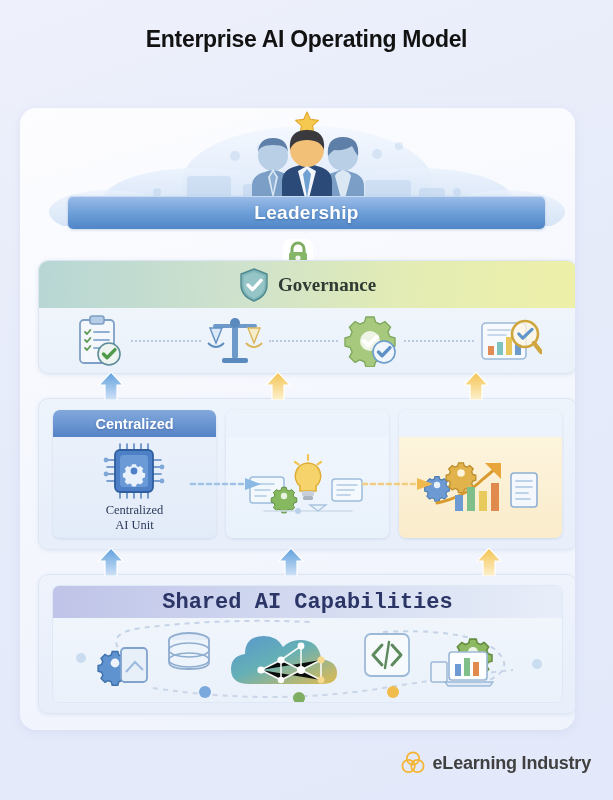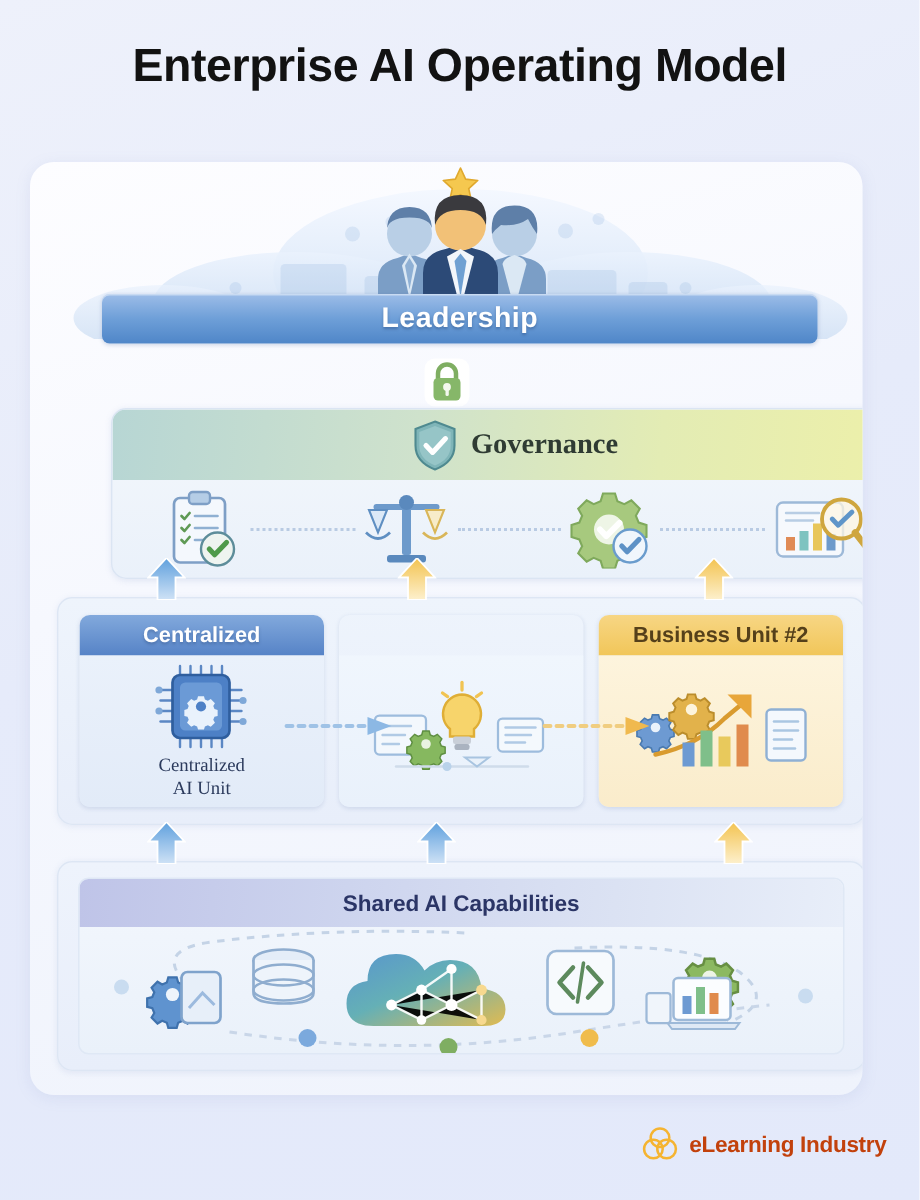--- a/index.html
+++ b/index.html
@@ -11,21 +11,21 @@
     font-family: "Liberation Sans", sans-serif;
     background: linear-gradient(160deg, #eef1fb 0%, #e6ebfa 45%, #e3e9fa 100%);
     position: relative;
   }
 
   
   .title {
     position: absolute;
     top: 26px; left: 0; right: 0;
     text-align: center;
-    font-size: 31px;
+    font-size: 23px;
     font-weight: bold;
     color: #121212;
     letter-spacing: -0.3px;
   }
 
   
   .panel {
     position: absolute;
     left: 20px; top: 108px;
     width: 555px; height: 622px;
@@ -79,28 +79,27 @@
   .lock-icon {
     position: absolute;
     left: 50%; transform: translateX(-50%);
     top: 130px;
     width: 32px; height: 34px;
   }
 
   
   .governance {
     position: absolute;
-    left: 18px; top: 164px;
+    left: 18px; top: 152px;
     width: 537px; height: 112px;
     border-radius: 10px;
     background: linear-gradient(180deg, #f4f8fc 0%, #eaf1fa 100%);
     border: 1px solid #dbe5f3;
     box-shadow: 0 1px 4px rgba(120,145,190,.16);
     overflow: hidden;
-    margin-left: 36px;
   }
   .governance-band {
     position: absolute;
     left: 0; top: 0; width: 537px; height: 47px;
     background: linear-gradient(95deg, #b7d6d4 0%, #cfe2cc 38%, #e3ecb4 68%, #eef0a8 100%);
     display: flex; align-items: center; justify-content: center;
     gap: 9px;
   }
   .governance-band .gov-label {
     color: #2f3b33;
@@ -211,41 +210,41 @@
     border: 1px solid #dfe8f5;
     overflow: hidden;
   }
   .shared-band {
     height: 32px;
     background: linear-gradient(95deg, #bfc4e8 0%, #cdd4ee 35%, #dbe2f3 70%, #e8eef9 100%);
     display: flex; align-items: center; justify-content: center;
   }
   .shared-band span {
     color: #2b3566;
-    font-size: 15px;
+    font-size: 22px;
     font-weight: bold;
-    font-family: Liberation Sans, sans-serif;
+    font-family: Liberation Mono, monospace;
   }
   .shared-icons {
     position: relative;
     height: 84px;
   }
 
   
   .arrow { position: absolute; z-index: 6; }
 
   
   .footer-logo {
     position: absolute;
     right: 22px; bottom: 24px;
     display: flex; align-items: center; gap: 7px;
   }
   .footer-logo .brand {
-    color: #c2410c;
-    font-size: 15px;
+    color: #404040;
+    font-size: 18px;
     font-weight: bold;
     letter-spacing: -.2px;
   }
 </style>
 </head>
 <body>
 
 <div class="title">Enterprise AI Operating Model</div>
 
 <div class="panel">
@@ -502,21 +501,20 @@
             <g stroke="#cfdcea" stroke-width="1.6" stroke-linecap="round">
               <path d="M20 58 H108"></path>
             </g>
             <circle cx="54" cy="58" r="3" fill="#b9d2ea"></circle>
             <path d="M66 52 l8 6 8-6 z" fill="#e9f1fa" stroke="#a8c4e0" stroke-width="1.3"></path>
           </svg>
         </div>
       </div>
 
       <div class="unit bu2">
-        <div class="unit-head">Business Unit #2</div>
         <div class="unit-body">
           <svg width="132" height="70" viewBox="0 0 132 70">
 
             <g transform="translate(22,32)">
               <path d="M-3.4-14 h6.8 l1.2 4.2 3.8 1.6 3.8-2.2 4.8 4.8-2.2 3.8 1.6 3.8 4.2 1.2 v6.8 l-4.2 1.2-1.6 3.8 2.2 3.8-4.8 4.8-3.8-2.2-3.8 1.6-1.2 4.2h-6.8l-1.2-4.2-3.8-1.6-3.8 2.2-4.8-4.8 2.2-3.8-1.6-3.8-4.2-1.2v-6.8l4.2-1.2 1.6-3.8-2.2-3.8 4.8-4.8 3.8 2.2 3.8-1.6z" transform="scale(.6)" fill="#6d9ad2" stroke="#4a7ab0" stroke-width="1.8"></path>
               <circle cx="0" cy="0" r="3.2" fill="#eaf2fb"></circle>
             </g>
             <g transform="translate(46,20)">
               <path d="M-3.4-14 h6.8 l1.2 4.2 3.8 1.6 3.8-2.2 4.8 4.8-2.2 3.8 1.6 3.8 4.2 1.2 v6.8 l-4.2 1.2-1.6 3.8 2.2 3.8-4.8 4.8-3.8-2.2-3.8 1.6-1.2 4.2h-6.8l-1.2-4.2-3.8-1.6-3.8 2.2-4.8-4.8 2.2-3.8-1.6-3.8-4.2-1.2v-6.8l4.2-1.2 1.6-3.8-2.2-3.8 4.8-4.8 3.8 2.2 3.8-1.6z" transform="scale(.72)" fill="#e2b24b" stroke="#bb8d2c" stroke-width="1.8"></path>
               <circle cx="0" cy="0" r="3.8" fill="#fdf4dc"></circle>

